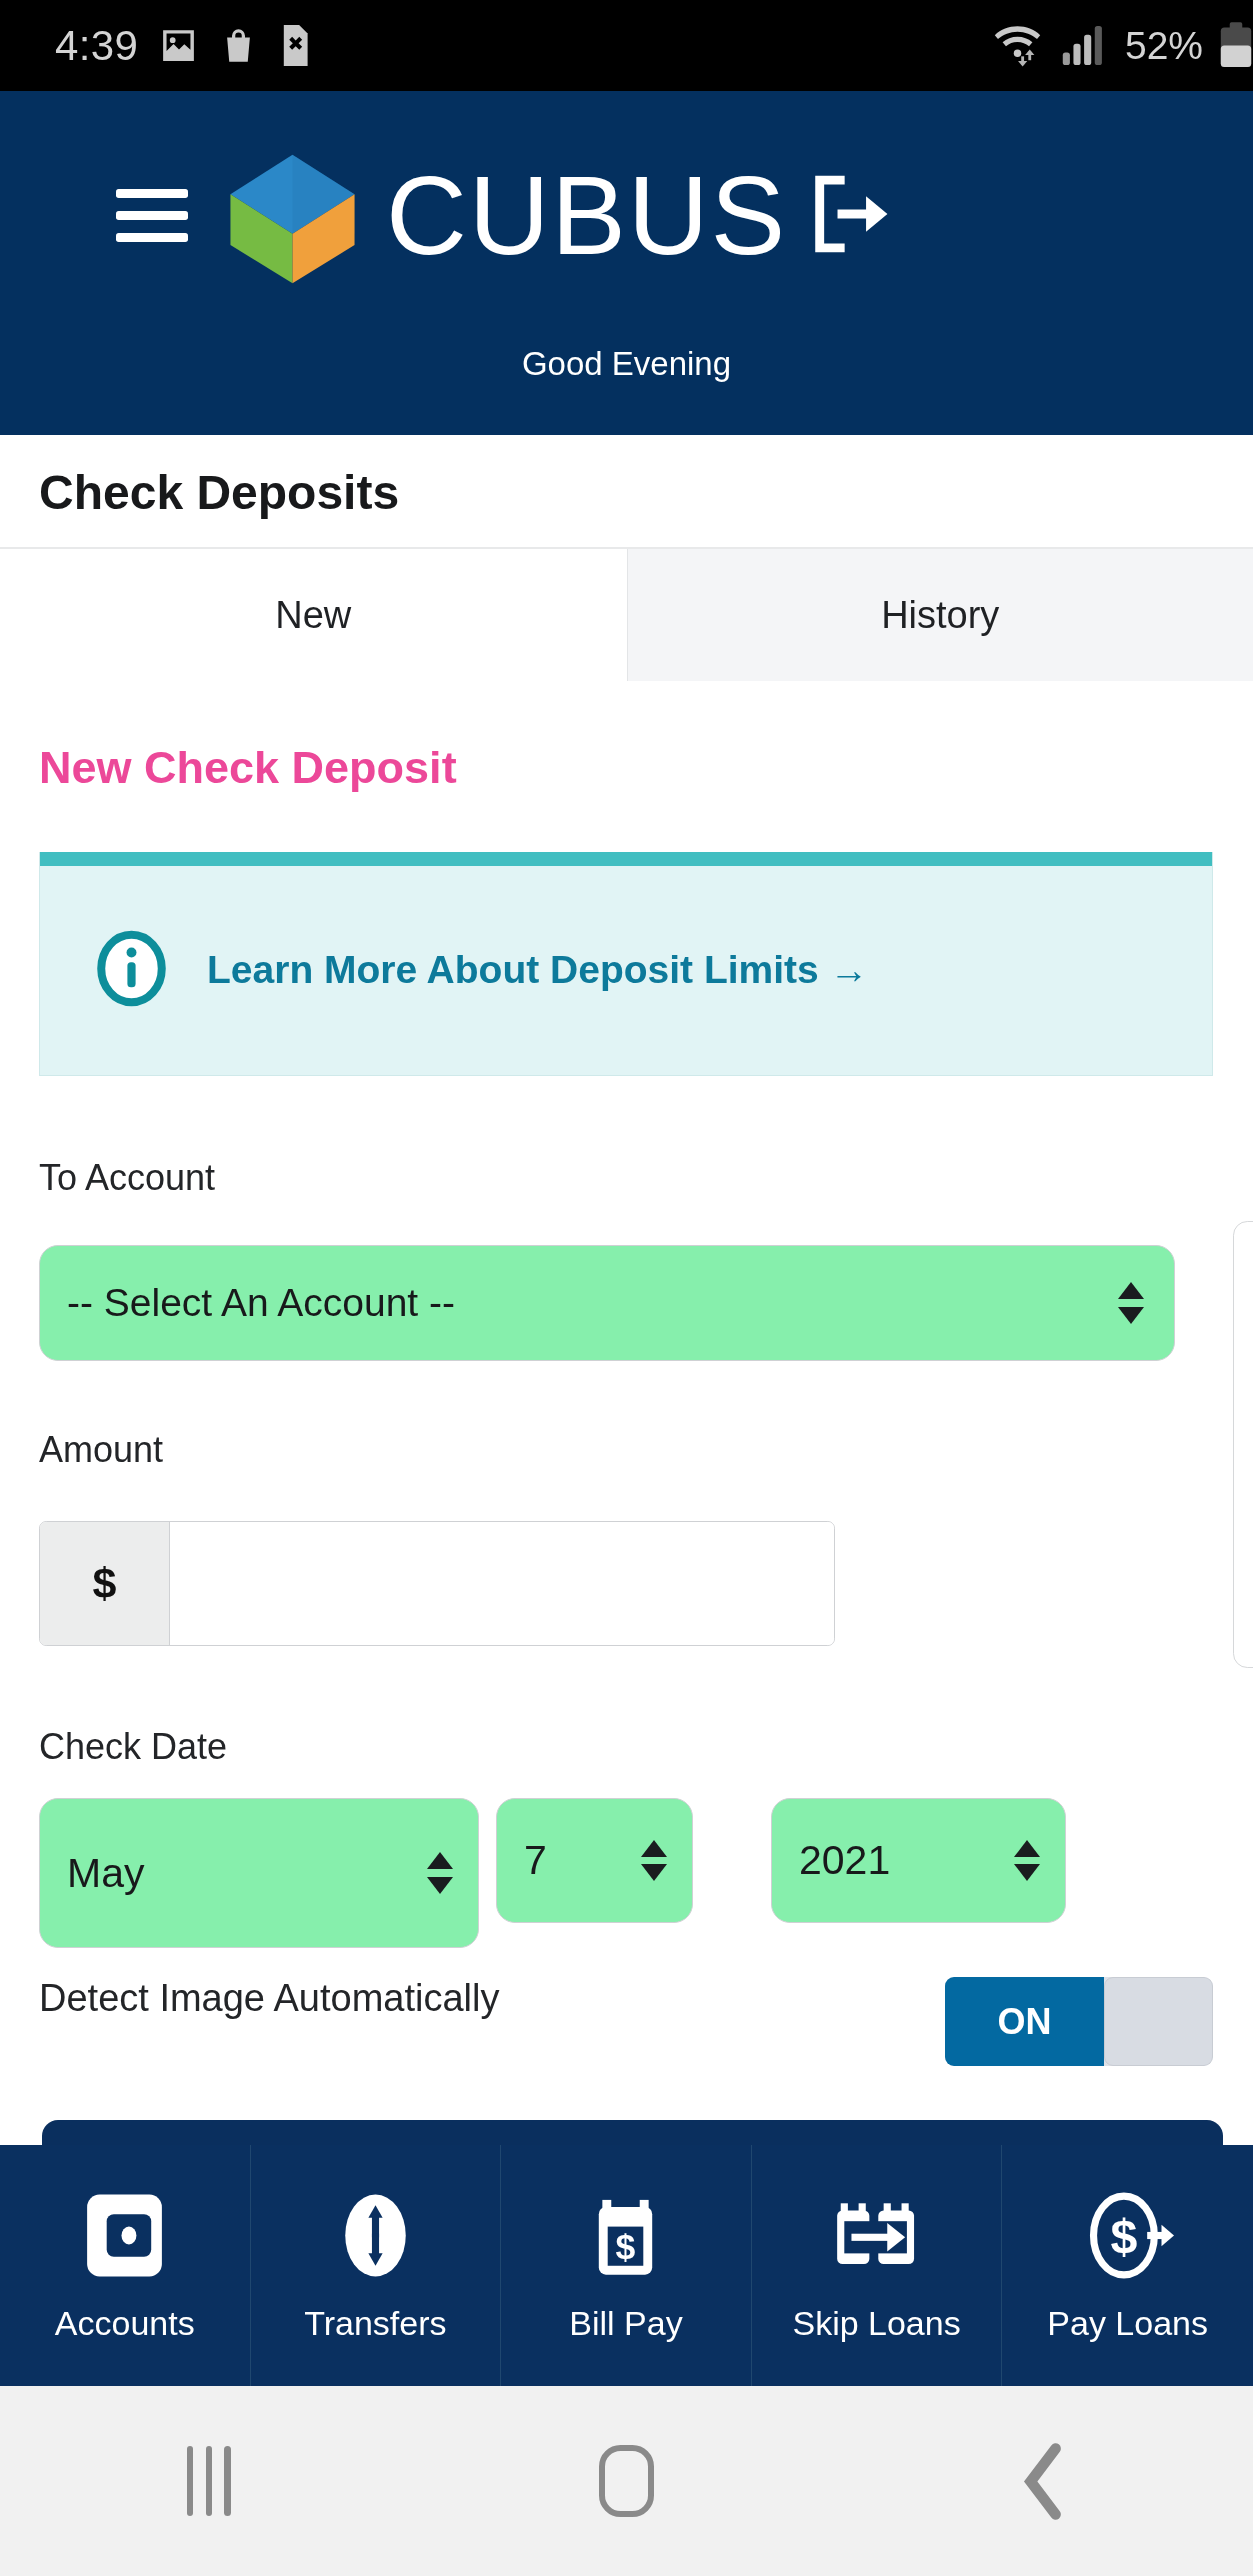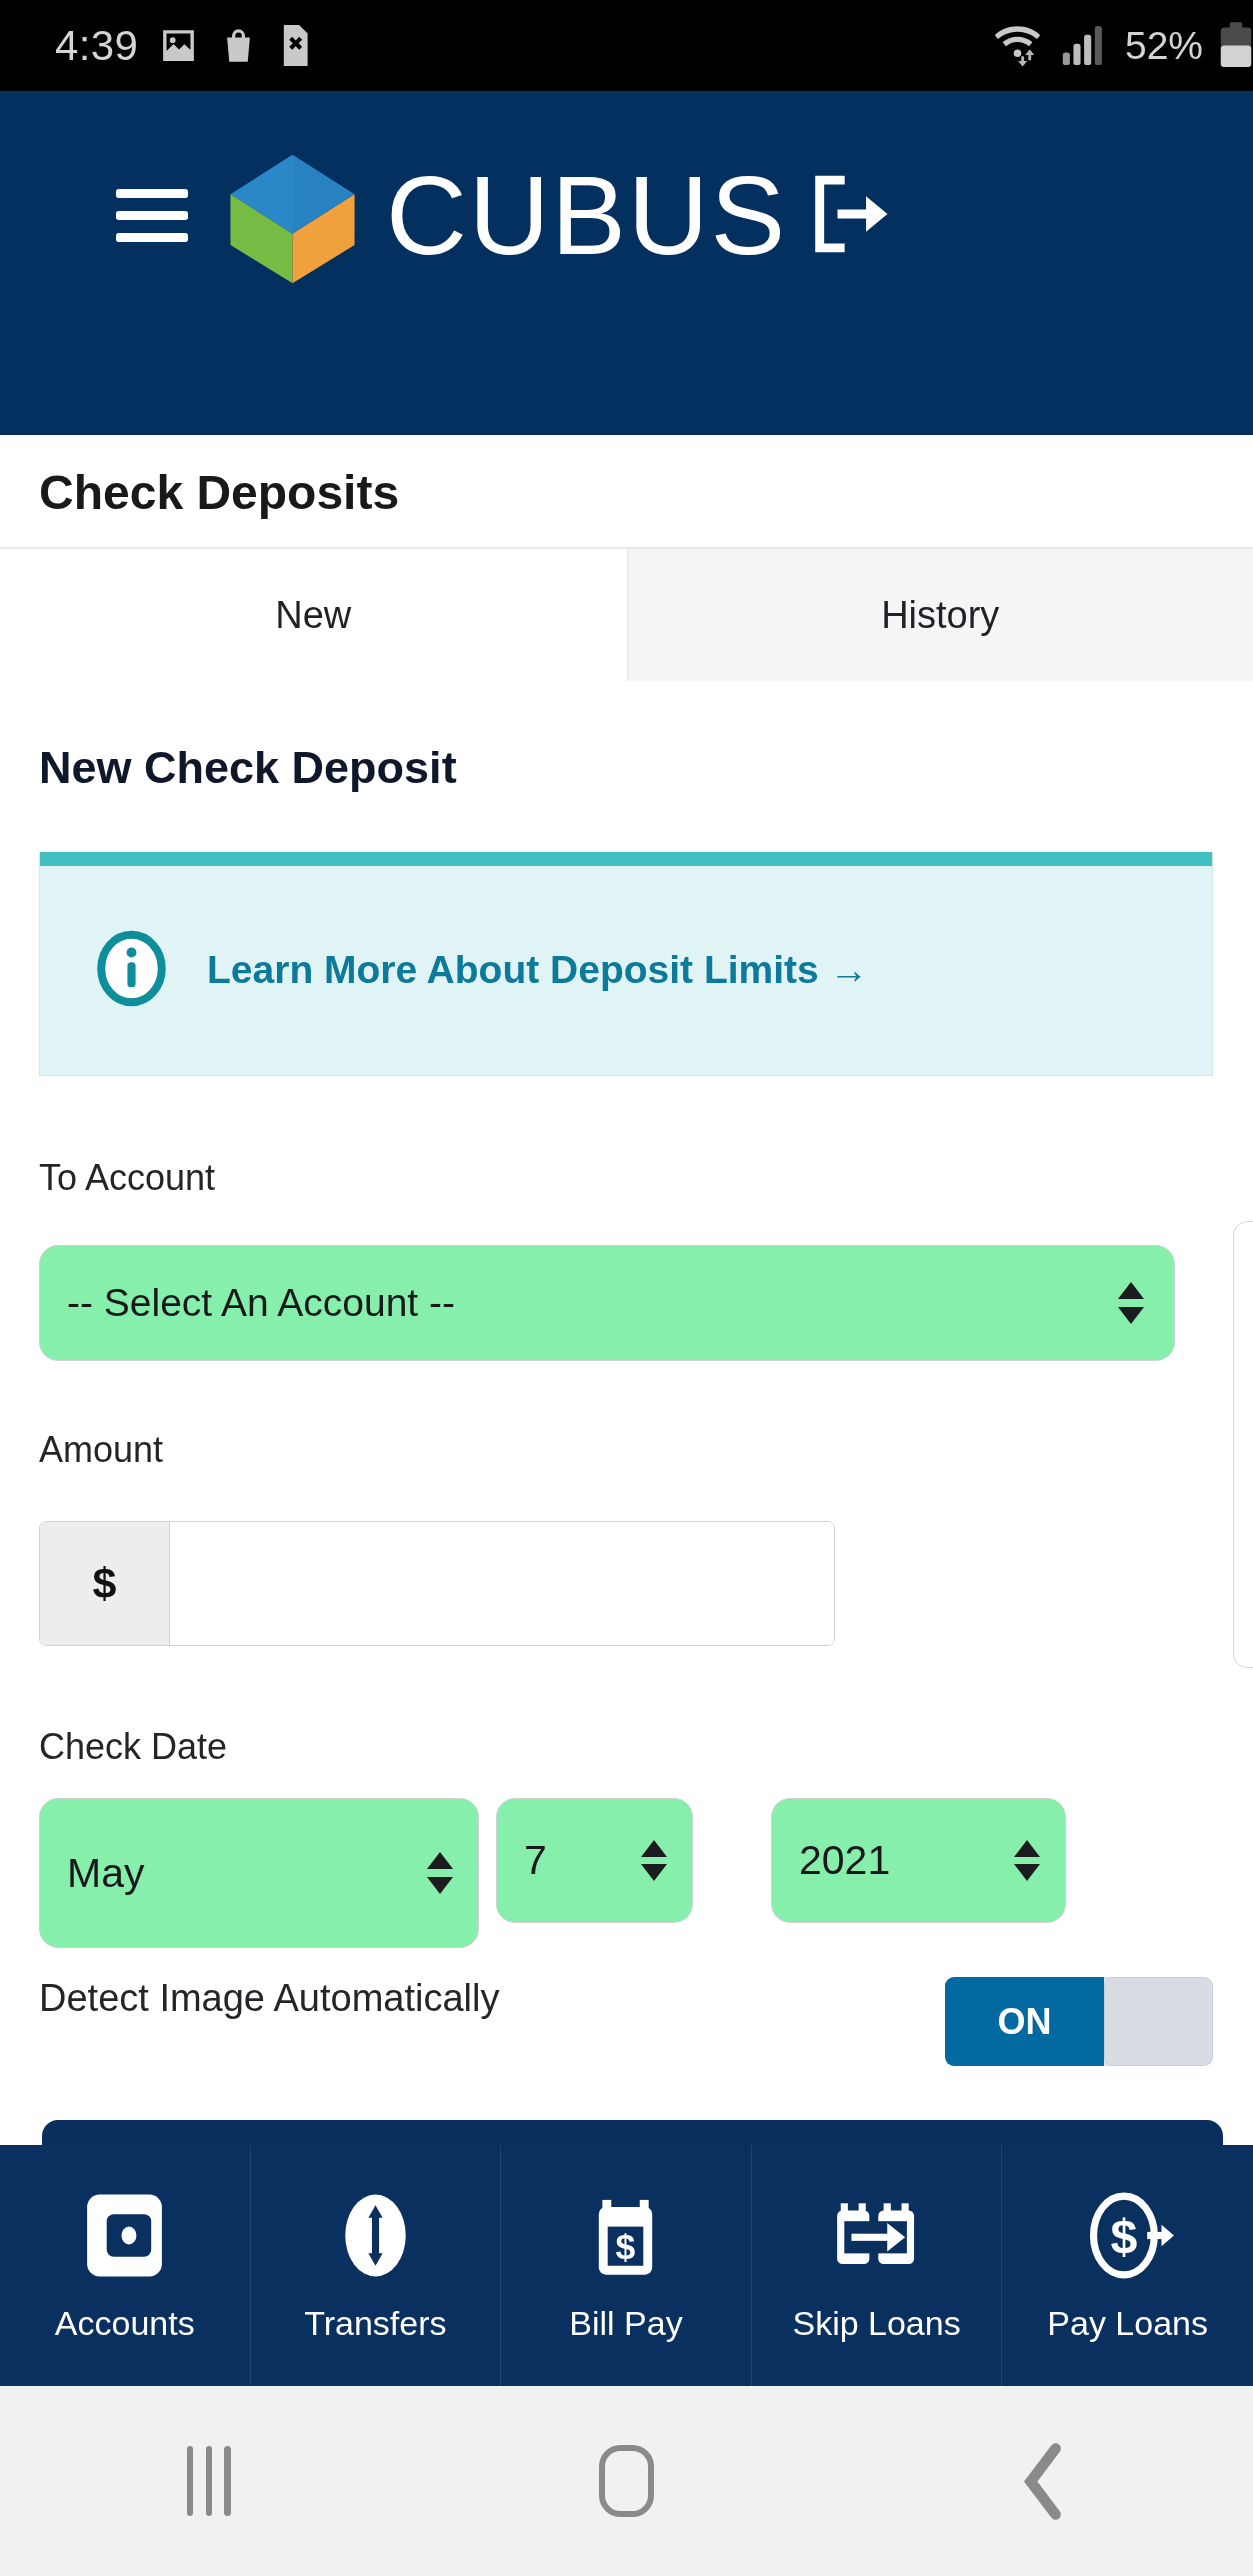--- a/index.html
+++ b/index.html
@@ -58,21 +58,21 @@
     display:flex; border-top:2.7px solid #e8e9ea;
   }
   .tab {
     flex:0 0 50%; height:132px; display:flex; align-items:center; justify-content:center;
     font-size:38px; color:#1f2124; background:#ffffff;
   }
   .tab.inactive { background:#f4f5f7; border-left:1.8px solid #e3e5e7; }
 
   
   .section-heading {
-    position:absolute; top:742px; left:39px; font-size:45px; font-weight:700; color:#0f172a;
+    position:absolute; top:742px; left:39px; font-size:45px; font-weight:700; color:#ec4899;
   }
 
   
   .banner {
     position:absolute; top:852px; left:39px; width:1174px; height:224px;
     background:#e1f4f5; border:1.8px solid #cfe9ea; border-top:none;
     overflow:hidden;
   }
   .banner-accent { height:14.3px; background:#41bec1; width:100%; }
   .banner-inner { display:flex; align-items:center; height:208px; padding-left:55px;border-radius:8px; }
@@ -242,20 +242,21 @@
 
       <div class="logout-icon">
         <svg width="82" height="86" viewBox="0 0 46 48">
           <path fill="none" stroke="#fff" stroke-width="5" d="M20 5H6v38h14"></path>
           <path fill="none" stroke="#fff" stroke-width="5" d="M16 24h22"></path>
           <polygon fill="#fff" points="32,14 44,24 32,34"></polygon>
         </svg>
       </div>
     </div>
 
+    <div class="greeting">Good Evening</div>
   </div>
 
   <div class="page-title">
     <h1>Check Deposits</h1>
   </div>
 
   <div class="tabs">
     <div class="tab active">New</div>
     <div class="tab inactive">History</div>
   </div>

